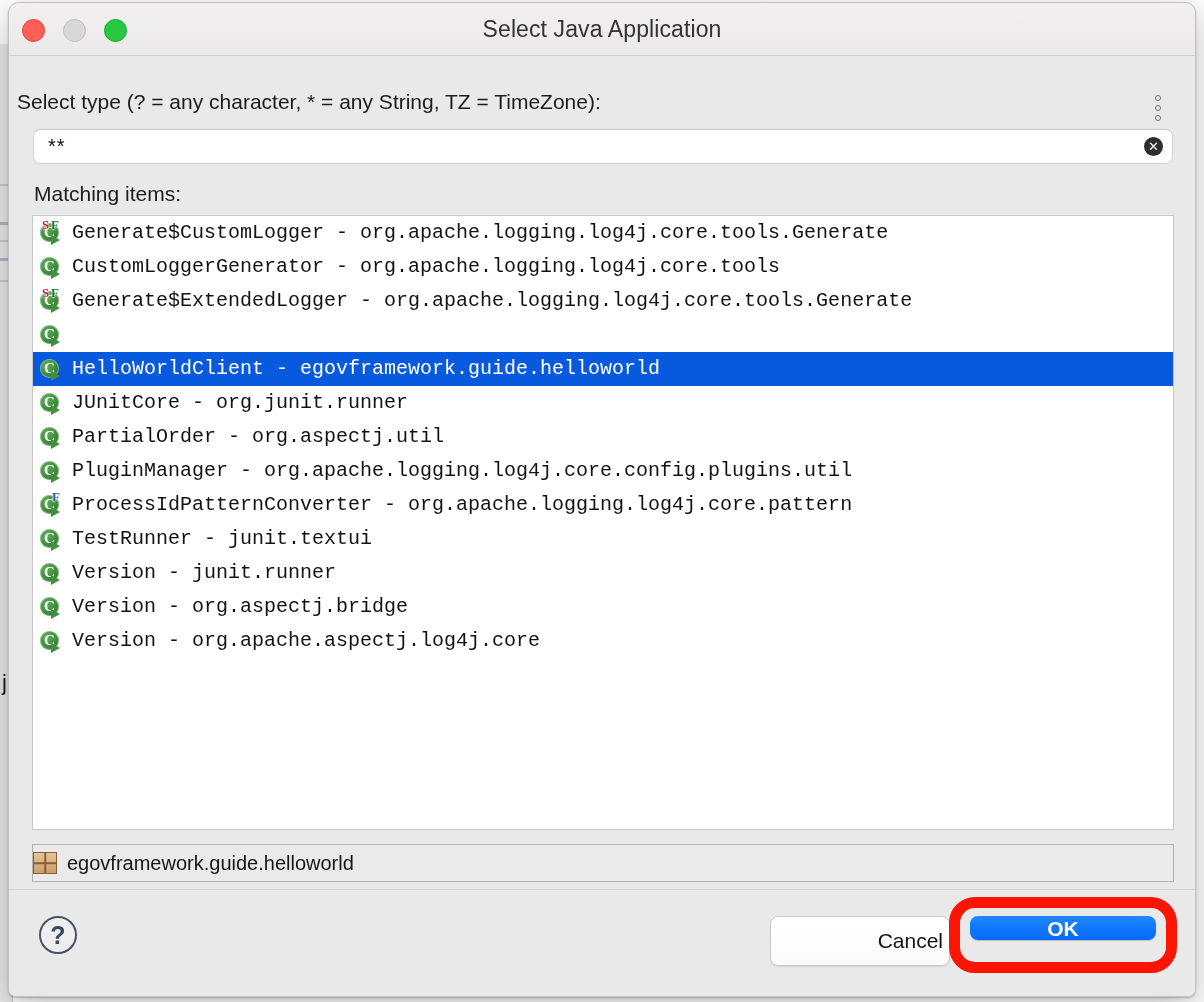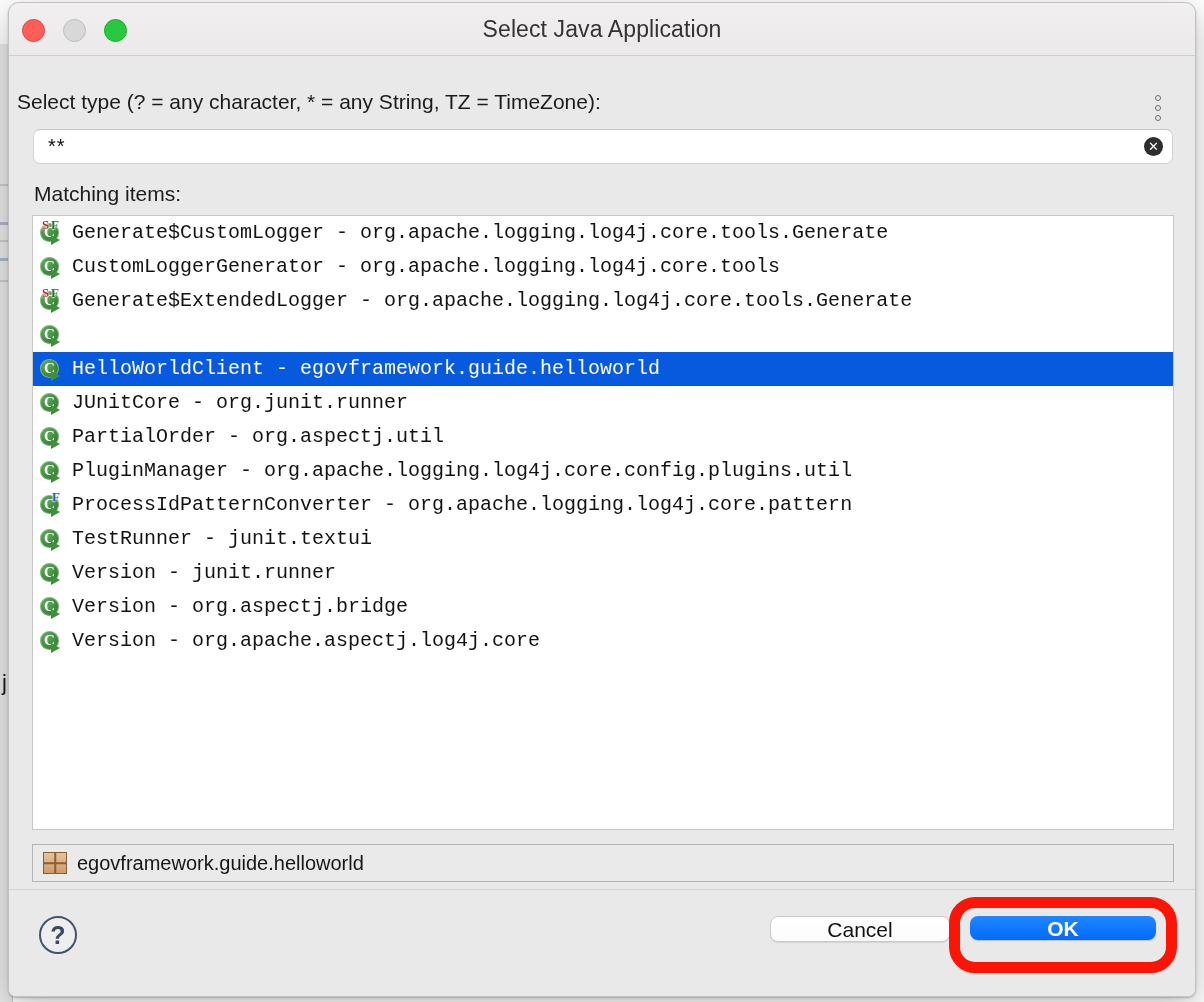--- a/index.html
+++ b/index.html
@@ -262,21 +262,20 @@
     position: absolute;
     left: 23px;
     top: 788px;
     width: 1142px;
     height: 38px;
     background: #eaeaea;
     border: 1px solid #b3b3b3;
     box-sizing: border-box;
     display: flex;
     align-items: center;
-    padding-left: 10px;
     font-size: 20px;
     color: #161616;
   }
   .pkg-icon {
     position: relative;
     width: 24px; height: 22px;
     flex: 0 0 24px;
     margin-right: 10px;
     background: linear-gradient(#e6c49b, #cc9d69);
     border: 1.5px solid #8a5e36;
@@ -315,29 +314,30 @@
     font-family: "Liberation Sans", sans-serif;
     cursor: default;
     user-select: none;
     box-sizing: border-box;
   }
   #cancel-btn {
     position: absolute;
     right: 245px;
     top: 26px;
     width: 180px;
-    height: 26px;
+    height: 50px;
     border-radius: 8px;
     border: 1px solid #c9c9c9;
     background: linear-gradient(#ffffff, #fbfbfb);
     box-shadow: 0 1px 1px rgba(0,0,0,.09);
     font-family: "Liberation Sans", sans-serif;
     font-size: 21px;
     color: #111;
     cursor: default;
+    text-align: right;
   }
   #ok-btn {
     position: absolute;
     right: 39px;
     top: 26px;
     width: 186px;
     height: 24px;
     border-radius: 8px;
     border: none;
     background: linear-gradient(#1f87ff, #0569fb);

